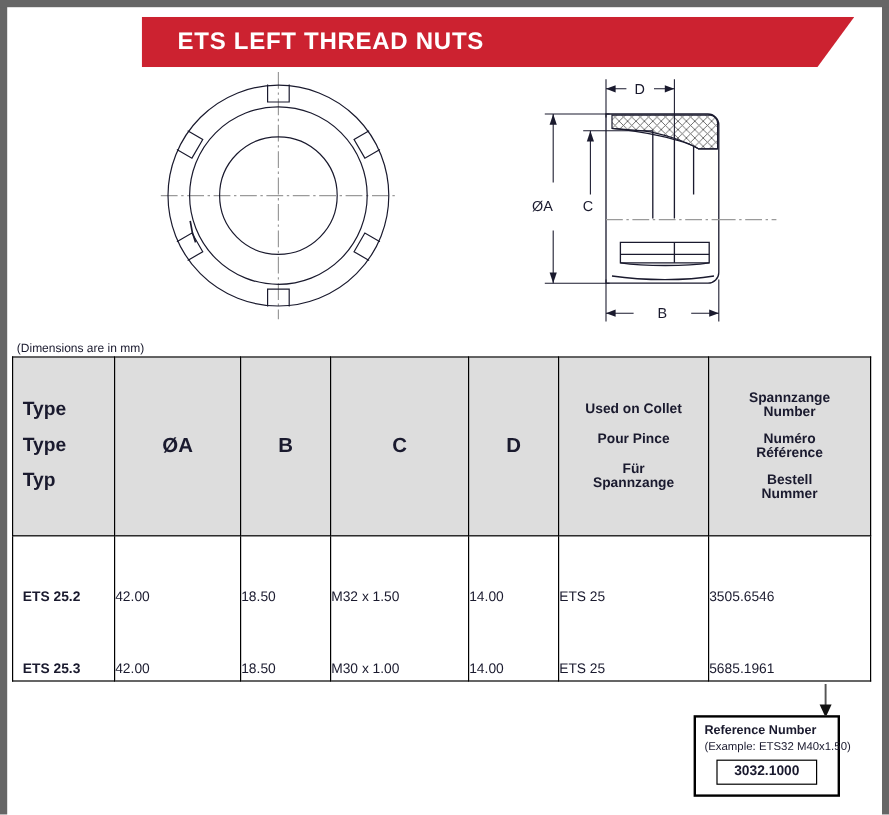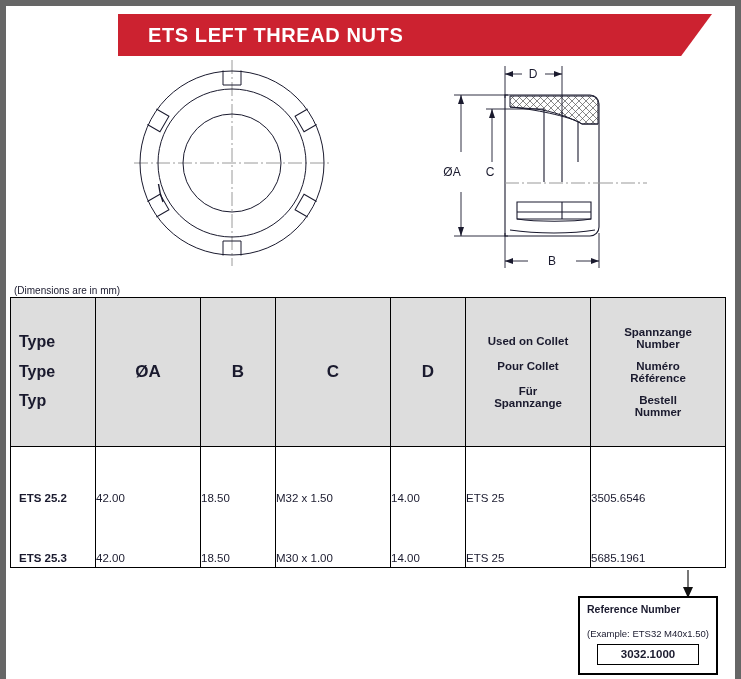--- a/index.html
+++ b/index.html
@@ -130,37 +130,37 @@
   .sub { display: block; margin-top: 44px; }
 
   
   #arrow { position: absolute; left: 660px; top: 570px; }
 
   
   #callout {
     position: absolute;
     left: 578px;
     top: 596px;
-    width: 140px;
+    width: 122px;
     border: 2px solid #000000;
     background: #ffffff;
     padding: 5px 7px 8px 7px;
     box-sizing: border-box;
   }
   #callout .c-title {
     font-size: 10.5px;
     font-weight: bold;
     color: #1a1a2e;
     line-height: 1.2;
   }
   #callout .c-example {
     font-size: 9.5px;
     color: #1a1a2e;
     line-height: 1.25;
-    margin-top: 12px;
+    margin-top: 1px;
     white-space: nowrap;
   }
   #callout .c-value {
     margin: 5px 10px 0 10px;
     border: 1px solid #000000;
     text-align: center;
     font-size: 11.5px;
     font-weight: bold;
     color: #1a1a2e;
     padding: 3px 0 4px 0;
@@ -315,21 +315,21 @@
           <span class="hd-gap"></span>
           <span class="hd-line">Typ</span>
         </th>
         <th class="big">ØA</th>
         <th class="big">B</th>
         <th class="big">C</th>
         <th class="big">D</th>
         <th>
           <span class="hd-line">Used on Collet</span>
           <span class="hd-gap"></span>
-          <span class="hd-line">Pour Collet</span>
+          <span class="hd-line">Pour Pince</span>
           <span class="hd-gap"></span>
           <span class="hd-line">Für</span>
           <span class="hd-line">Spannzange</span>
         </th>
         <th>
           <span class="hd-line">Spannzange</span>
           <span class="hd-line">Number</span>
           <span class="hd-gap-sm"></span>
           <span class="hd-line">Numéro</span>
           <span class="hd-line">Référence</span>

